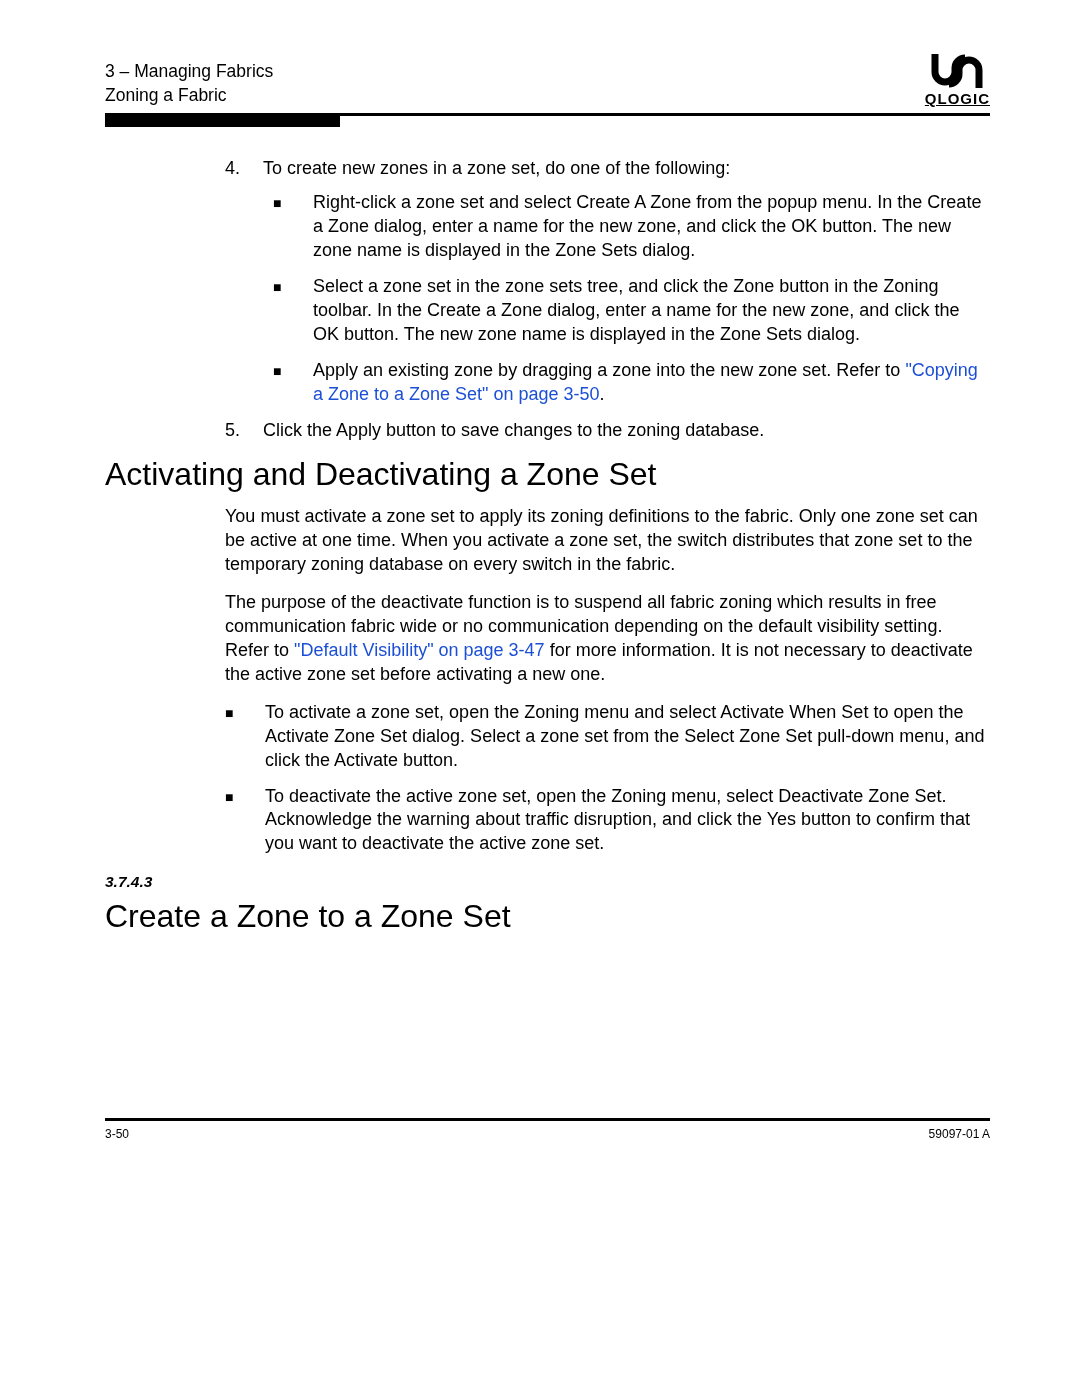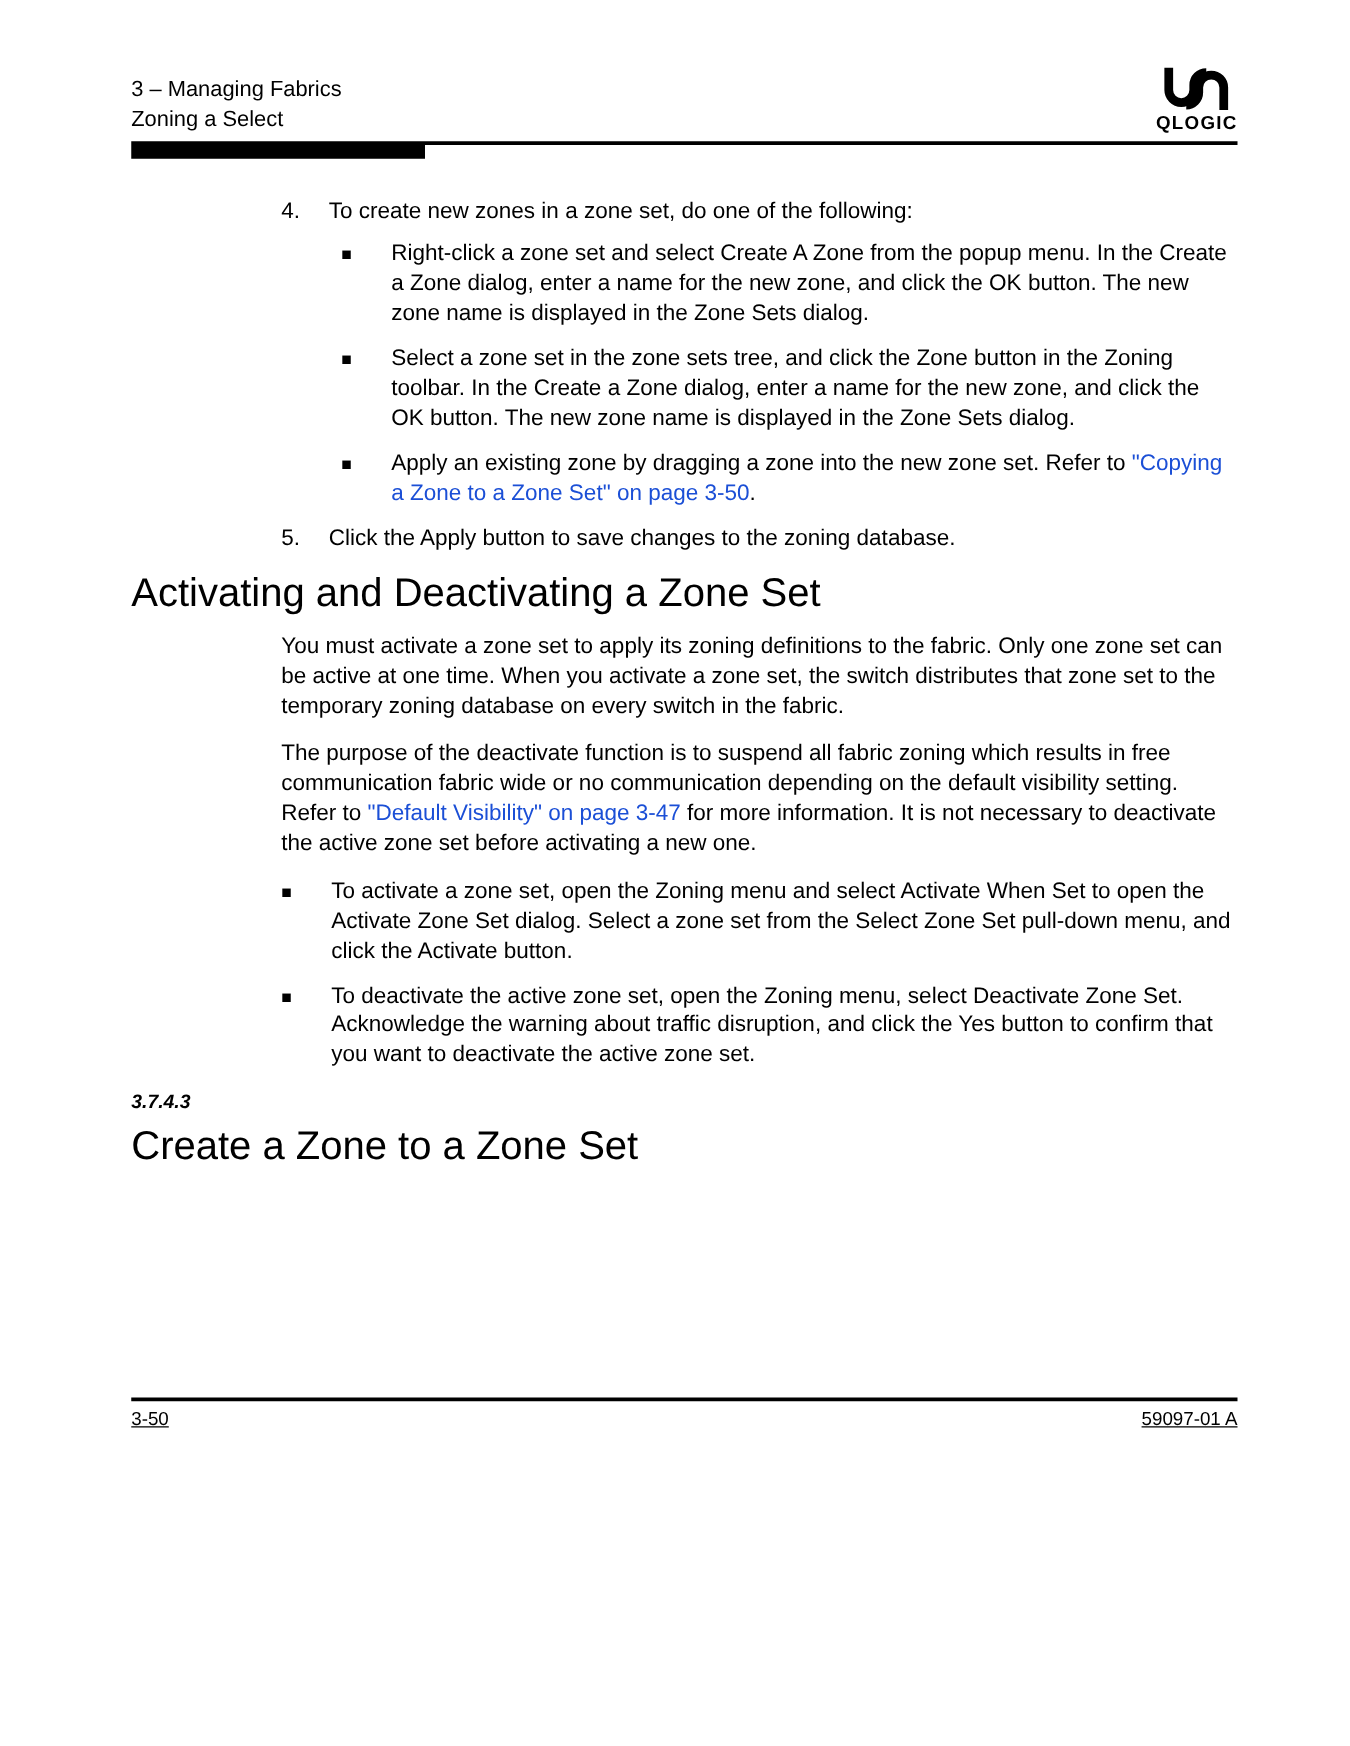--- a/index.html
+++ b/index.html
@@ -22,20 +22,21 @@
     align-items: flex-end;
     margin-bottom: 6px;
   }
   .header-left {
     font-size: 17.5px;
     line-height: 1.35;
   }
   .logo {
     text-align: center;
     margin-top: -6px;
+    text-decoration: underline;
   }
   .logo svg { display:block; margin:0 auto; }
   .logo-text {
     font-size: 15px;
     font-weight: 700;
     letter-spacing: 1px;
     margin-top: 2px;
   }
   hr.thick {
     border: none;
@@ -99,35 +100,34 @@
   }
   b { font-weight: 400; }
   .footer-rule {
     border: none;
     border-top: 3px solid #000;
     margin: 180px 0 6px 0;
   }
   .footer {
     display: flex;
     justify-content: space-between;
-    font-size: 15px;
-    text-decoration: underline;
+    font-size: 12px;
   }
   .section-block { margin-left: -120px; }
   .section-block .body-col-inner { margin-left:120px; }
 </style>
 </head>
 <body>
 
 <div class="page">
 
   <div class="header">
     <div class="header-left">
       <span>3 – Managing Fabrics</span><br>
-      <span>Zoning a Select</span>
+      <span>Zoning a Fabric</span>
     </div>
     <div class="logo">
       <svg width="60" height="34" viewBox="0 0 60 34">
         <path d="M8 0 v18 a10 10 0 0 0 10 10 h0 a10 10 0 0 0 10 -10 v-4 a10 10 0 0 1 10 -10 h0" stroke="#000" stroke-width="7" fill="none" stroke-linecap="butt"></path>
         <path d="M52 34 v-18 a10 10 0 0 0 -10 -10 h0 a10 10 0 0 0 -10 10 v4 a10 10 0 0 1 -10 10 h0" stroke="#000" stroke-width="7" fill="none" stroke-linecap="butt"></path>
       </svg>
       <div class="logo-text">QLOGIC</div>
     </div>
   </div>
 

